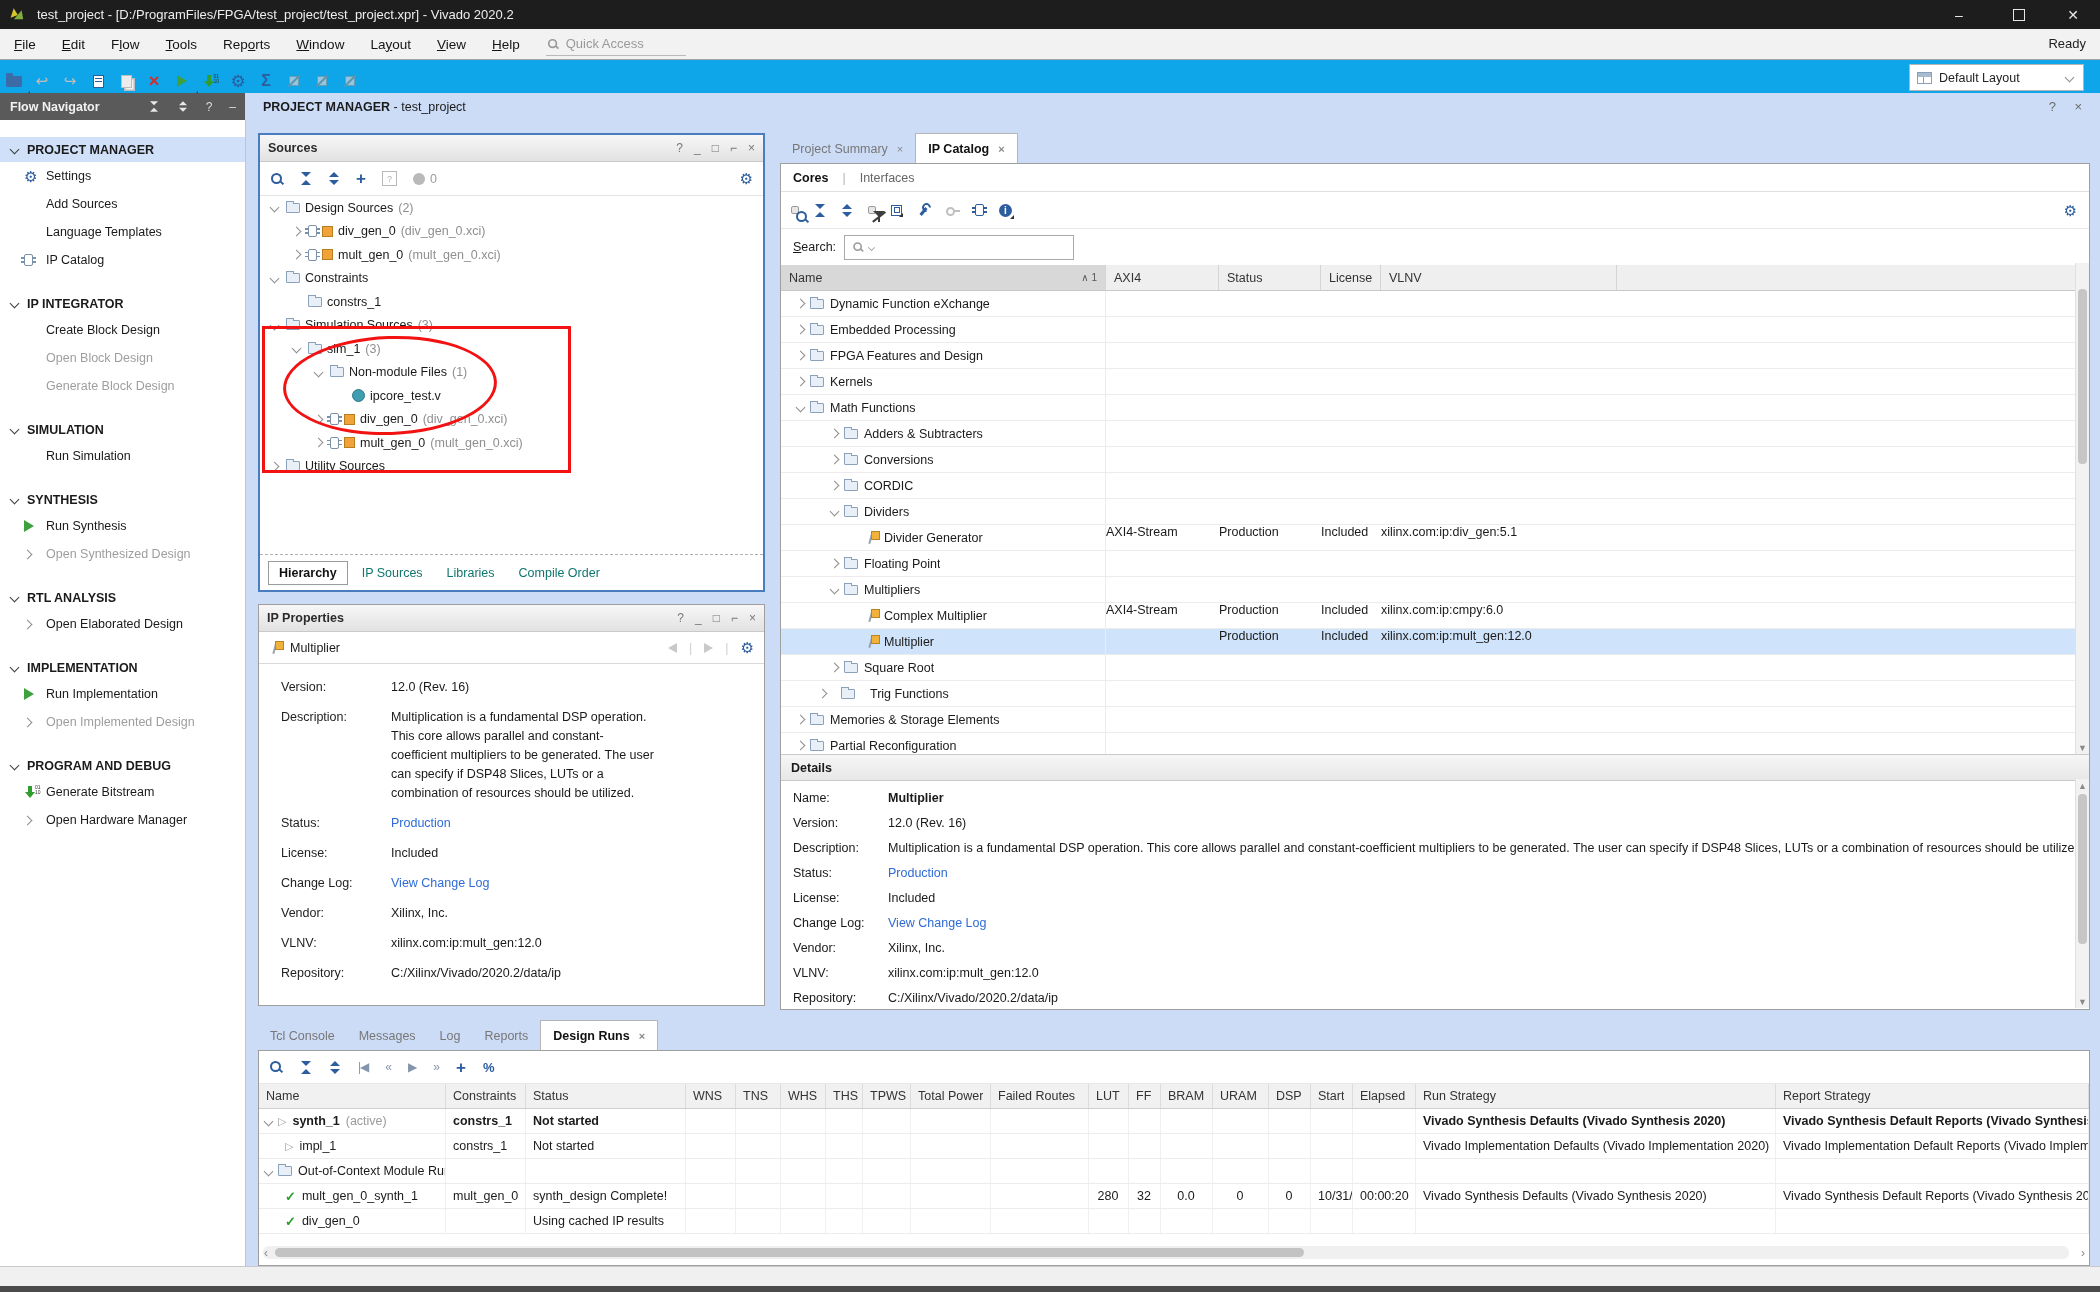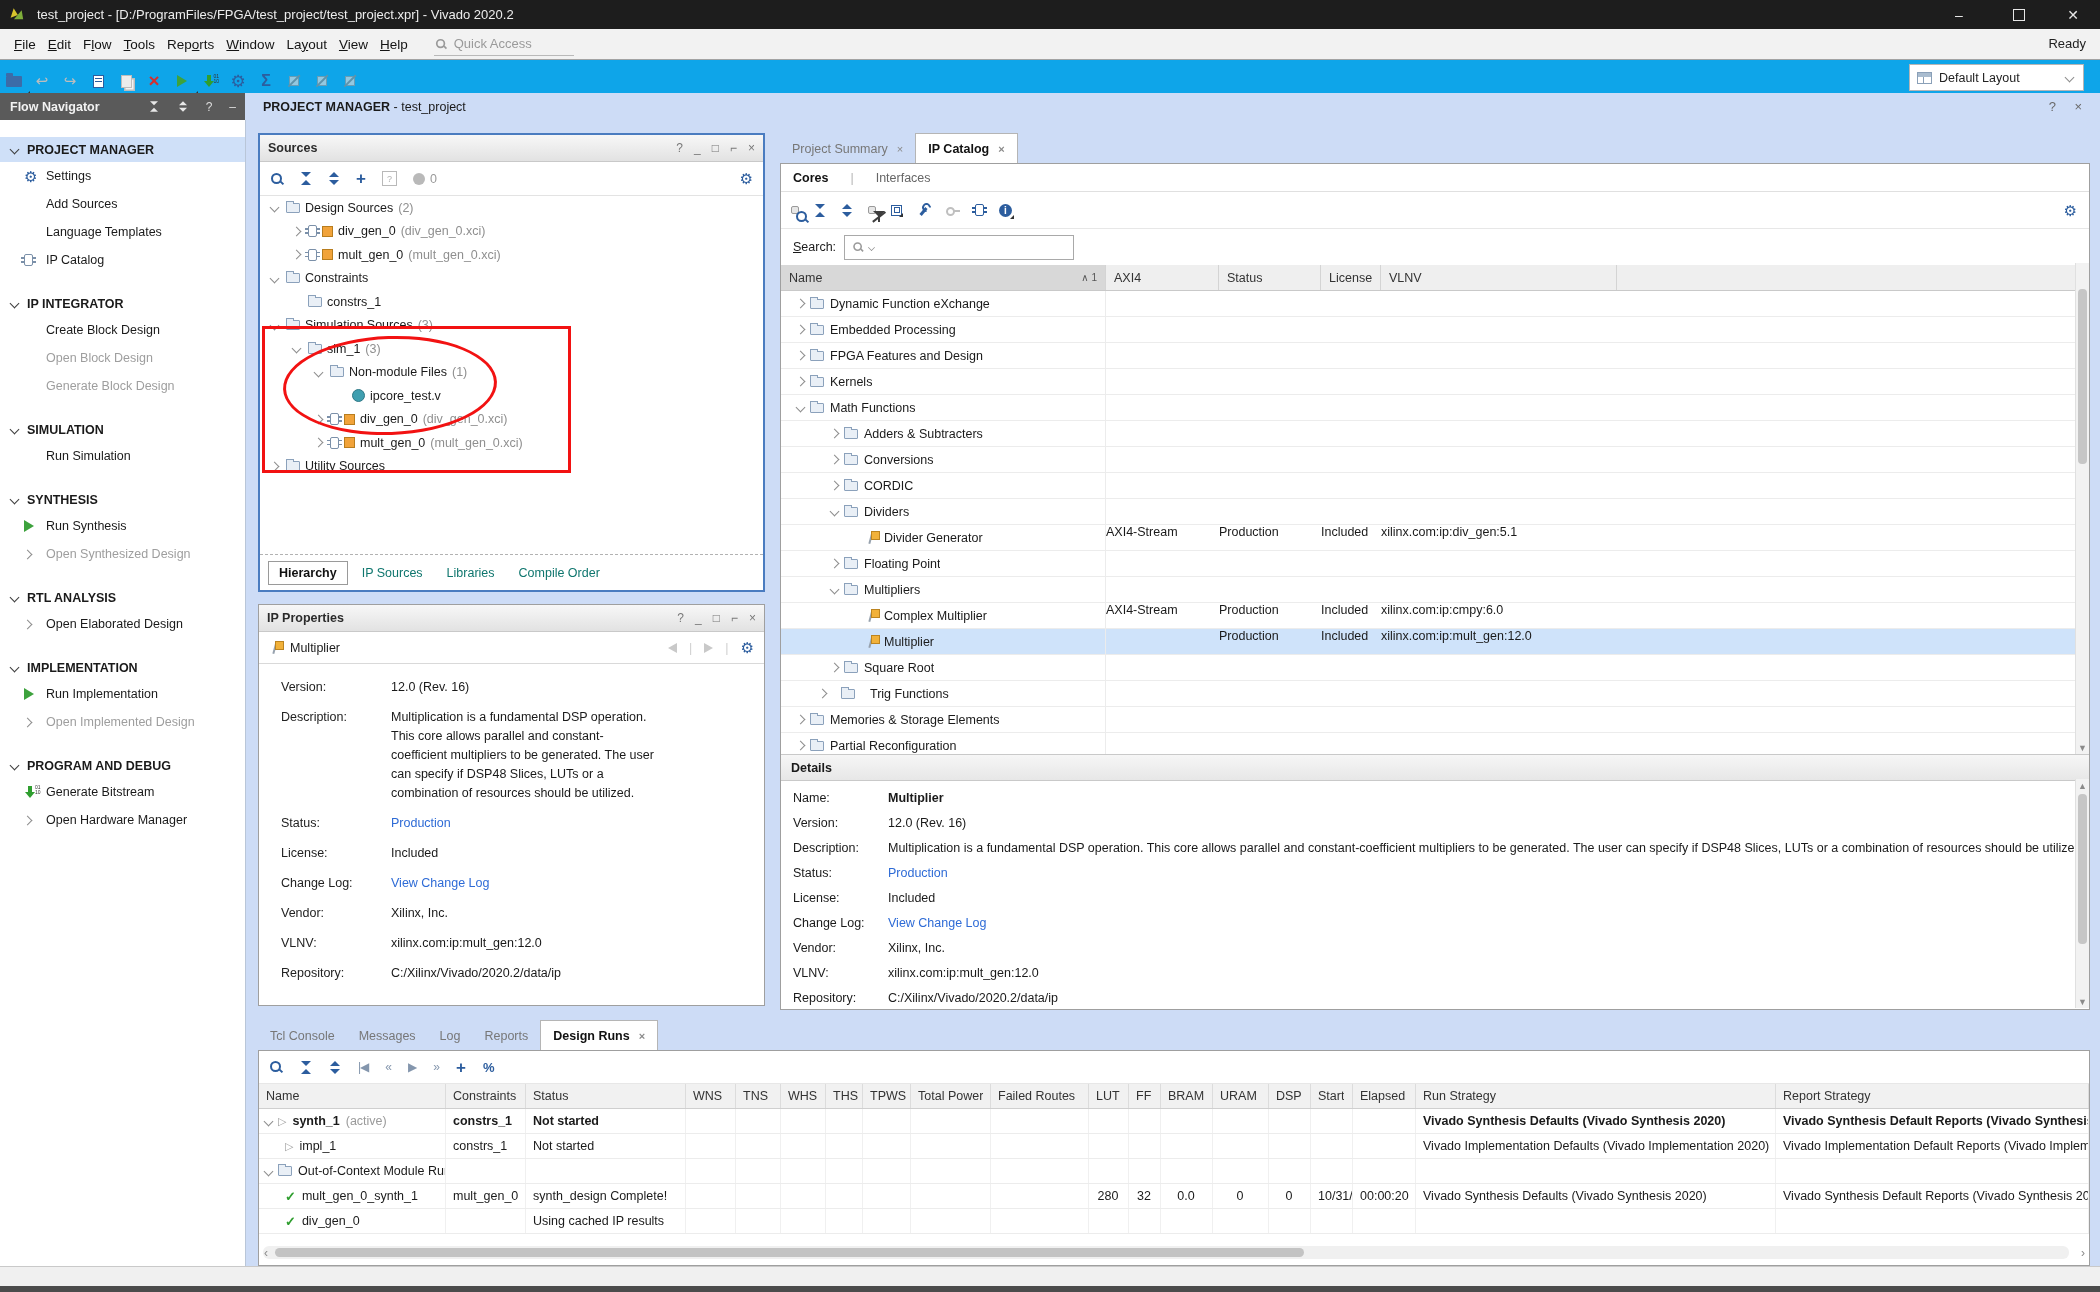--- a/index.html
+++ b/index.html
@@ -11,21 +11,21 @@
   .titlebar{position:absolute;left:0;top:0;width:2100px;height:29px;background:#1d1d1d;display:flex;align-items:center;color:#ededed;font-size:13px}
   .vlogo{width:15px;height:15px;margin:0 10px 0 12px;position:relative;flex:none}
   .vlogo::before{content:"";position:absolute;left:0;top:2px;border-left:6px solid #d8c52c;border-top:5px solid transparent;border-bottom:5px solid transparent;transform:rotate(18deg)}
   .vlogo::after{content:"";position:absolute;left:5px;top:4px;border-left:7px solid #7fae3a;border-top:6px solid transparent;border-bottom:6px solid transparent;transform:rotate(40deg)}
   .win-ctrl{position:absolute;top:0;height:29px;width:42px;display:flex;align-items:center;justify-content:center;color:#e6e6e6;font-size:14px}
   .wc-min{right:120px}.wc-max{right:60px}.wc-close{right:6px}
   .wc-box{width:10px;height:10px;border:1.2px solid #e6e6e6}
 
   
   .menubar{position:absolute;left:0;top:29px;width:2100px;height:30px;background:#f2f2f2;border-bottom:1px solid #a3a3a3;display:flex;align-items:center;font-size:13.5px}
-  .menu-item{margin-left:12px;color:#141414}
+  .menu-item{margin-left:26px;color:#141414}
   .menu-item:first-child{margin-left:14px}
   .menu-item u{text-decoration:underline}
   .qa-box{display:flex;align-items:center;margin-left:26px;width:140px;height:22px;border-bottom:1px solid #b9b9b9;color:#9a9a9a;font-size:13px;gap:6px}
   .ready{position:absolute;right:14px;top:7px;color:#222;font-size:13px}
 
   
   .toolbar{position:absolute;left:0;top:60px;width:2100px;height:33px;background:#0ea5e9;border-bottom:1px solid #c9c9c9;display:flex;align-items:flex-end}
   .tb-ico{width:28px;height:24px;display:flex;align-items:center;justify-content:center;position:relative;flex:none}
   .layout-dd{position:absolute;right:16px;top:4px;width:166px;height:25px;background:#fff;border:1px solid #b5b5b5;display:flex;align-items:center;font-size:12.5px;color:#222;gap:7px;padding-left:7px}
   .layout-dd .cv{margin-left:auto;margin-right:10px}
@@ -149,21 +149,21 @@
   .link{color:#2e6bd6}
   .fbold{font-weight:bold}
 
   
   .cat-wrap{position:absolute;left:780px;top:133px;width:1310px;height:877px}
   .tabstrip{height:30px;display:flex;align-items:flex-end;font-size:12.5px}
   .ttab{height:29px;display:flex;align-items:center;gap:9px;padding:0 12px;color:#777}
   .ttab.active{background:#fff;border:1px solid #b5b5b5;border-bottom:none;color:#111;font-weight:bold}
   .ttab .tx{color:#8a8a8a;font-size:11px}
   .cat-body{position:absolute;left:0;top:30px;right:0;bottom:0;background:#fff;border:1px solid #9f9f9f;box-sizing:border-box}
-  .subtabs{height:27px;border-bottom:1px solid #e0e0e0;display:flex;align-items:center;padding-left:12px;gap:22px;font-size:12.5px}
+  .subtabs{height:27px;border-bottom:1px solid #e0e0e0;display:flex;align-items:center;padding-left:12px;gap:14px;font-size:12.5px}
   .subtabs .on{font-weight:bold;color:#111}
   .subtabs .off{color:#666}
   .subtabs .sep{color:#b5b5b5}
   .cat-toolbar{height:36px;display:flex;align-items:center;gap:15px;padding-left:10px;border-bottom:1px solid #e7e7e7}
   .boxed{border:1px solid #9a9a9a;background:#e7e7e7;border-radius:2px;padding:3px}
   .searchrow{height:36px;display:flex;align-items:center;padding-left:12px;font-size:12.5px;gap:8px}
   .searchrow u{text-decoration:underline}
   .sbox{width:222px;height:23px;border:1px solid #a9a9a9;background:#fff;display:flex;align-items:center;padding-left:6px;gap:3px}
   .grid-cat{display:grid;grid-template-columns:325px 113px 102px 60px 236px 1fr}
   .cat-head{height:25px;background:#efefef;border-bottom:1px solid #c9c9c9;font-size:12.5px;color:#333}

